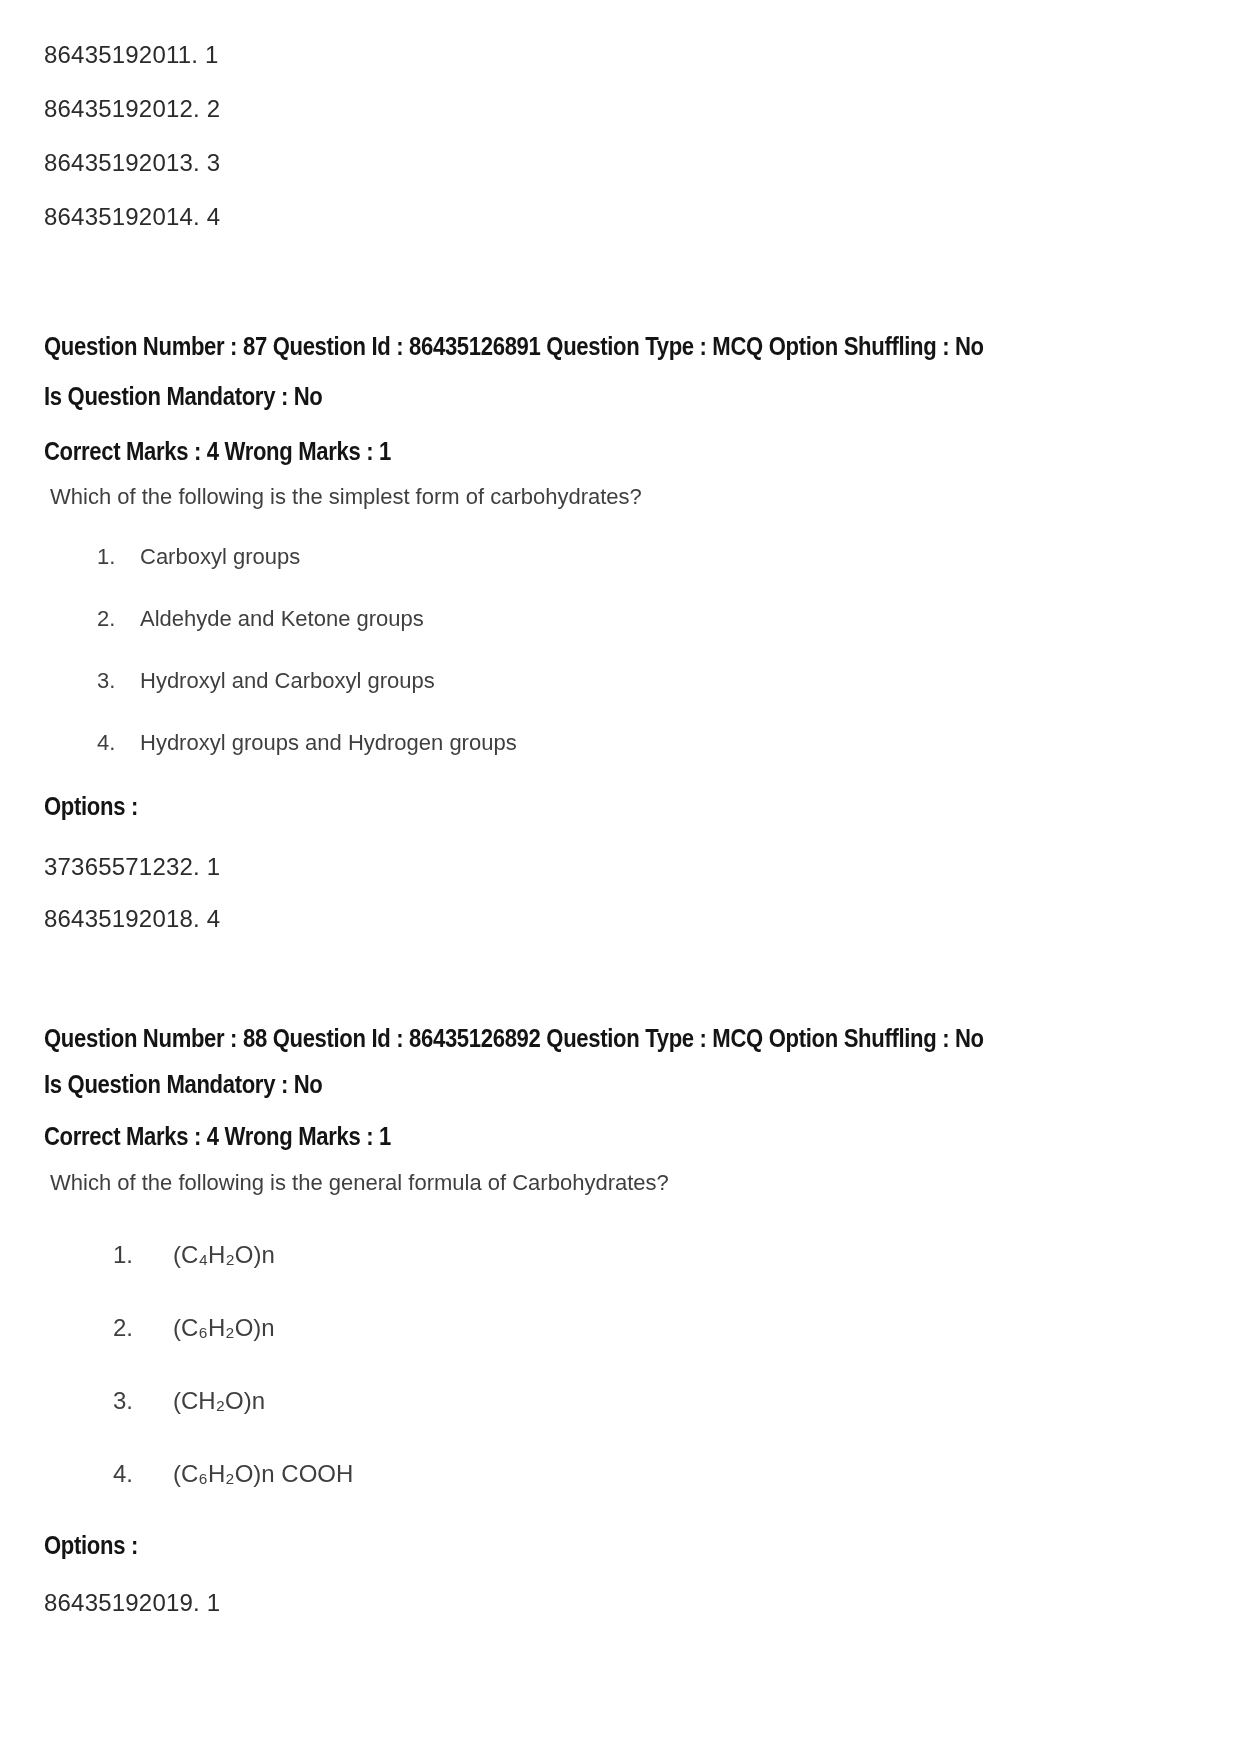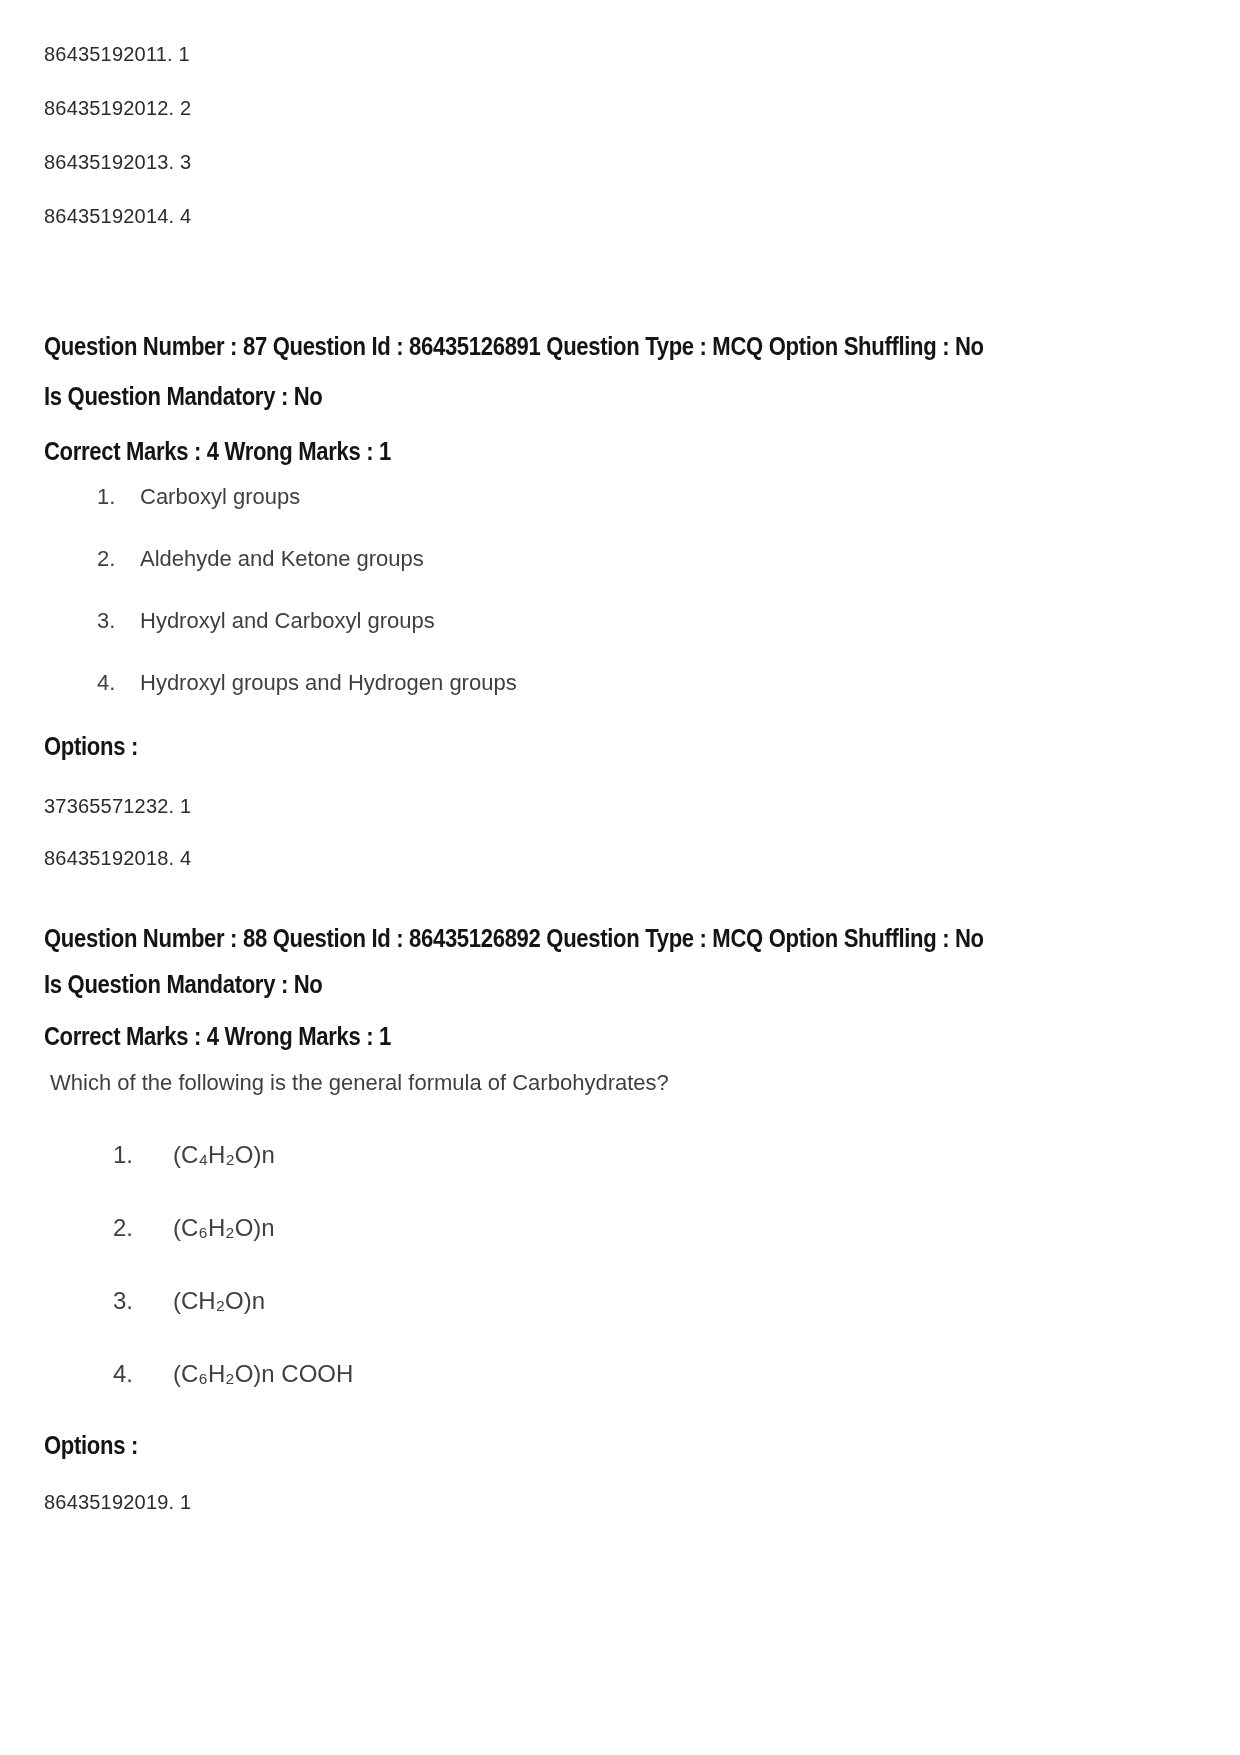--- a/index.html
+++ b/index.html
@@ -16,21 +16,21 @@
   }
   .page {
     box-sizing: border-box;
     width: 1240px;
     height: 1755px;
     padding: 42px 40px 0 44px;
     background: #ffffff;
   }
   
   .id-line {
-    font-size: 20px;
+    font-size: 24px;
     line-height: 25px;
     margin: 0 0 29px 0;
     color: #2b2b2b;
     letter-spacing: 0.2px;
     white-space: nowrap;
   }
   .ids-bottom .id-line { margin-bottom: 27px; }
   
   .meta {
     font-weight: 700;
@@ -75,40 +75,41 @@
     margin: 0 0 43px 69px;
   }
   .q88 .choice .cnum { flex: 0 0 60px; }
   .q88 .choice:nth-of-type(8) { margin-bottom: 19px; } 
   .q88 .meta.m1 { margin-bottom: 19px; }
   .q88 .meta.m2 { margin-bottom: 25px; }
   .q88 .meta.marks { margin-bottom: 21px; }
   .q88 .meta.options-heading { margin-bottom: 31px; }
   .question { margin: 0; }
   .q87 { margin-top: 104px; }
-  .q88 { margin-top: 54px; }
+  .q88 { margin-top: 94px; }
   .q87 .choice:last-of-type { margin-bottom: 39px; }
 </style>
 </head>
 <body>
 
 <div class="page">
 
   <section class="ids-block">
     <p class="id-line">86435192011. 1</p>
     <p class="id-line">86435192012. 2</p>
     <p class="id-line">86435192013. 3</p>
     <p class="id-line">86435192014. 4</p>
   </section>
 
   <section class="question q87">
     <p class="meta m1">Question Number : 87 Question Id : 86435126891 Question Type : MCQ Option Shuffling : No</p>
     <p class="meta m2">Is Question Mandatory : No</p>
     <p class="meta marks">Correct Marks : 4 Wrong Marks : 1</p>
 
+    <p class="qtext qimg">Which of the following is the simplest form of carbohydrates?</p>
 
     <div class="choice qimg">
       <span class="cnum">1.</span>
       <span class="clabel">Carboxyl groups</span>
     </div>
     <div class="choice qimg">
       <span class="cnum">2.</span>
       <span class="clabel">Aldehyde and Ketone groups</span>
     </div>
     <div class="choice qimg">

